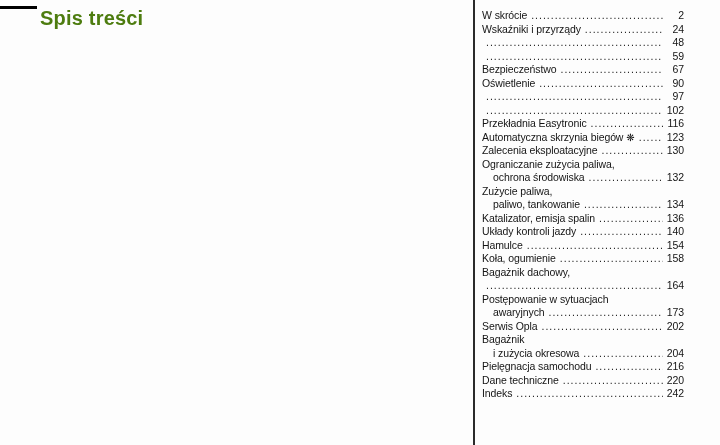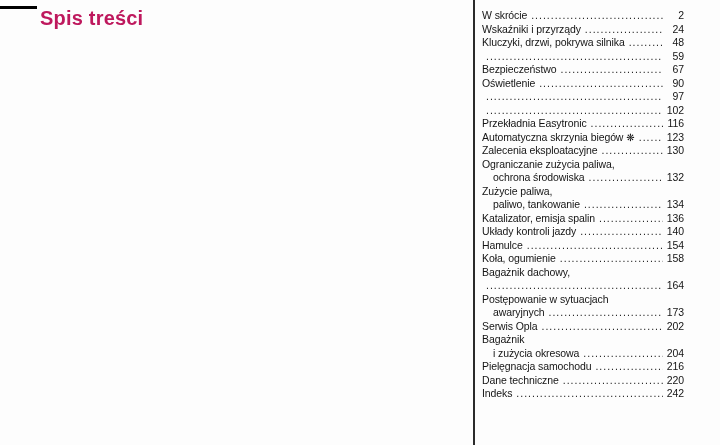--- a/index.html
+++ b/index.html
@@ -24,21 +24,21 @@
     width: 37px; height: 2.5px;
     background: #000;
   }
   .title {
     position: absolute;
     left: 40px; top: 7px;
     margin: 0;
     font-size: 20px;
     font-weight: bold;
     letter-spacing: 0.2px;
-    color: #be185d;
+    color: #4d7c0f;
     white-space: nowrap;
   }
   .divider {
     position: absolute;
     left: 473px; top: 0;
     width: 1.5px; height: 445px;
     background: var(--divider);
   }
   .toc {
     position: absolute;
@@ -92,21 +92,20 @@
     <span class="toc-label">W skrócie</span>
     <span class="toc-dots" aria-hidden="true">........................................................................................................................</span>
     <span class="toc-page">2</span>
   </div>
       <div class="toc-row">
     <span class="toc-label">Wskaźniki i przyrządy</span>
     <span class="toc-dots" aria-hidden="true">........................................................................................................................</span>
     <span class="toc-page">24</span>
   </div>
       <div class="toc-row">
-    <span class="toc-label">Kluczyki, drzwi, pokrywa silnika</span>
     <span class="toc-dots" aria-hidden="true">........................................................................................................................</span>
     <span class="toc-page">48</span>
   </div>
       <div class="toc-row">
     <span class="toc-dots" aria-hidden="true">........................................................................................................................</span>
     <span class="toc-page">59</span>
   </div>
       <div class="toc-row">
     <span class="toc-label">Bezpieczeństwo</span>
     <span class="toc-dots" aria-hidden="true">........................................................................................................................</span>

